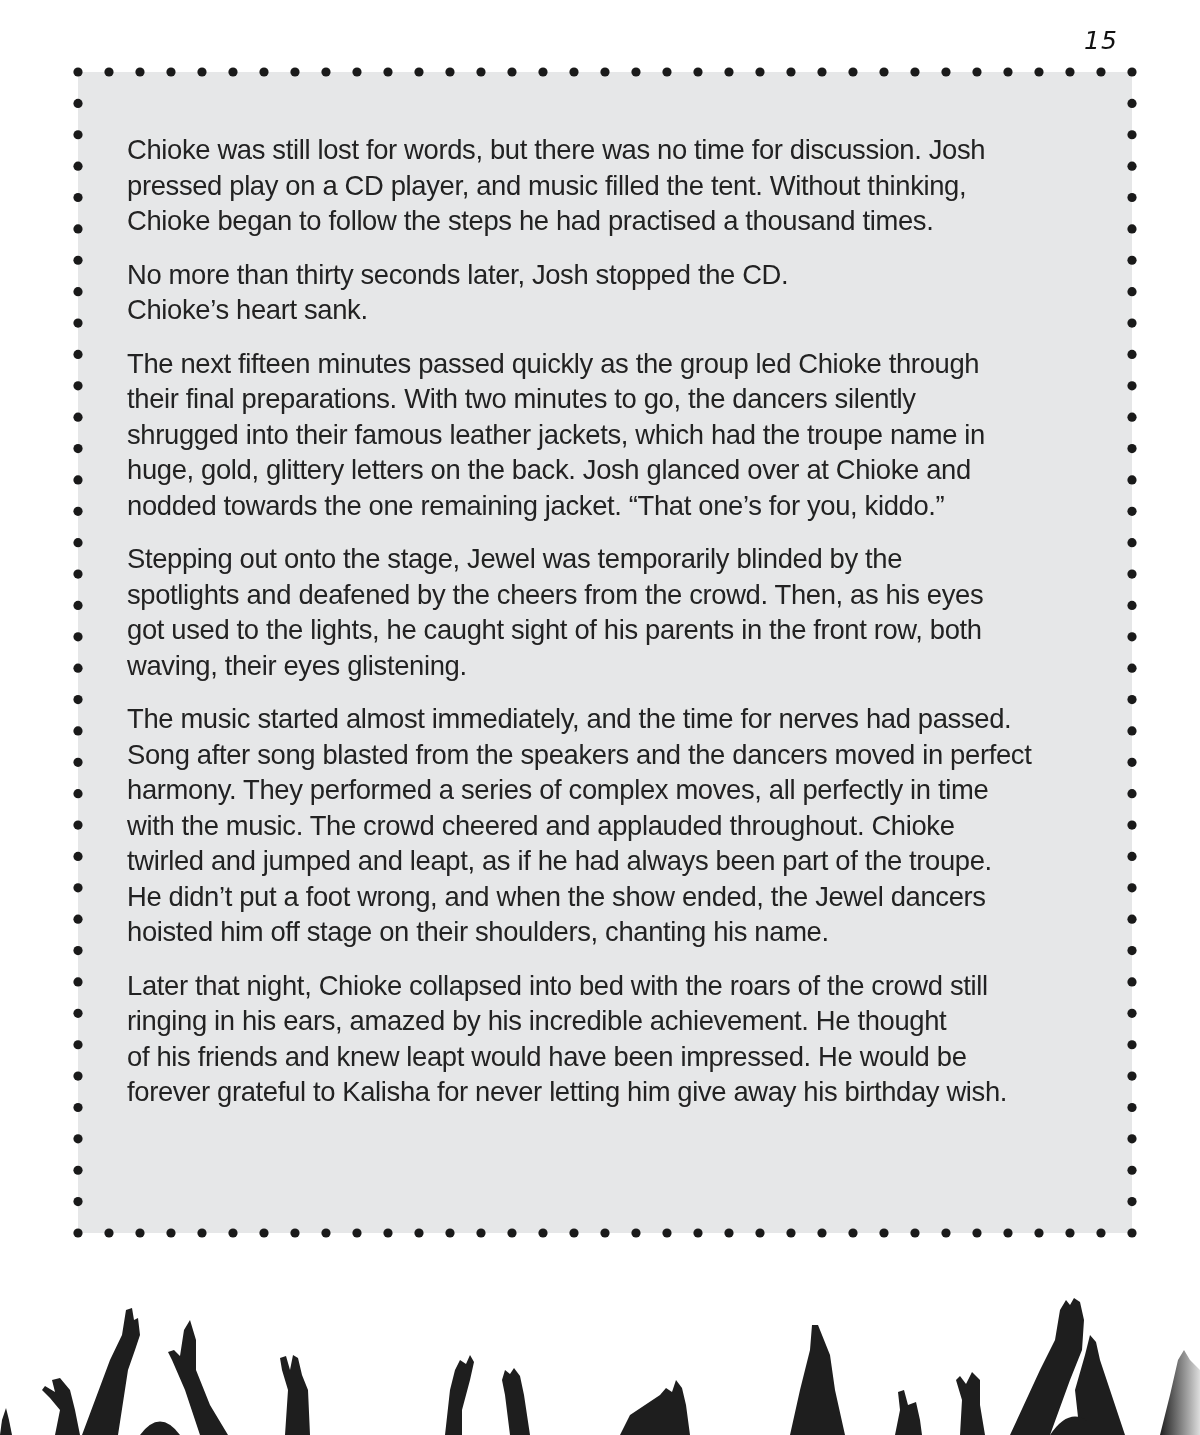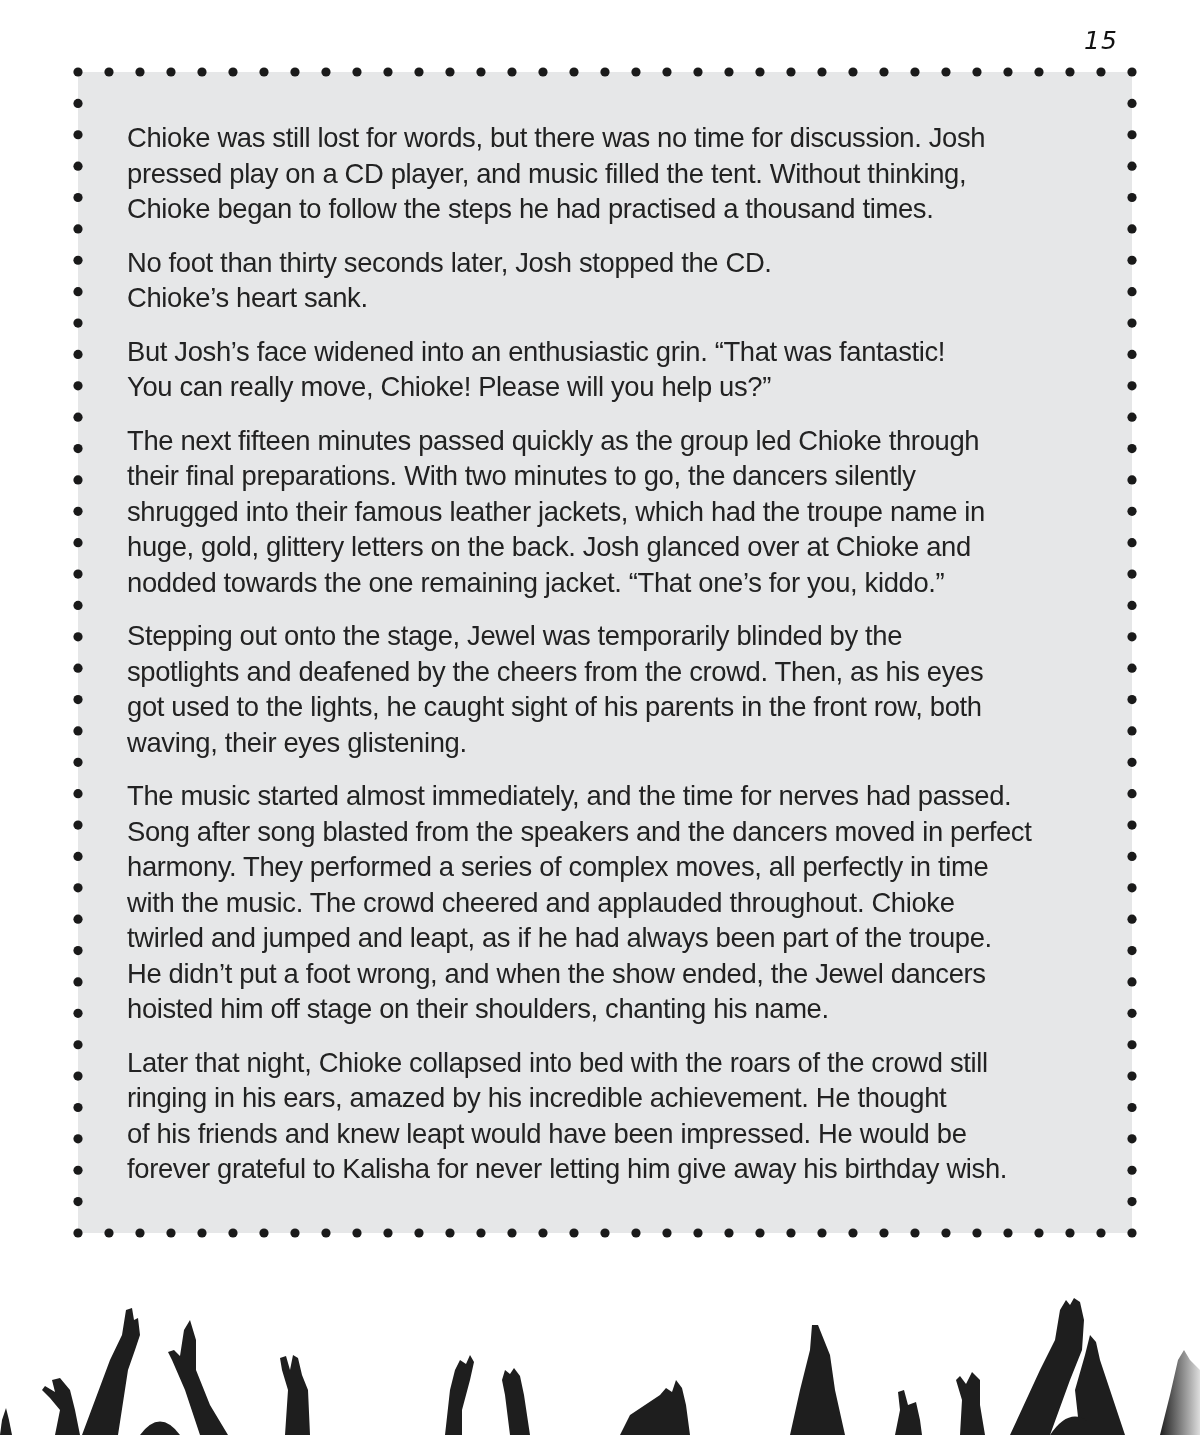--- a/index.html
+++ b/index.html
@@ -17,21 +17,21 @@
     position: absolute; left: 78px; top: 72px; width: 1054px; height: 1161px;
     background: #e6e7e8;
   }
   .dots { position: absolute; left: 0; top: 0; width: 1200px; height: 1435px; pointer-events: none; }
   .text-block {
     position: absolute; left: 127px; top: 120px; width: 990px;
     color: #222; font-size: 27.4px; line-height: 35.5px;
     font-family: "Liberation Sans", sans-serif;
     letter-spacing: -0.35px;
   }
-  .text-block p { margin: 0 0 18px 0; white-space: pre-line; }
+  .text-block p { margin: 12px 0 18px 0; white-space: pre-line; }
   .crowd { position: absolute; left: 0; top: 1280px; width: 1200px; height: 155px; }
 </style>
 </head>
 <body>
 
 <div class="page-number">15</div>
 
 <div class="panel"></div>
 
 <svg class="dots" id="dots" xmlns="http://www.w3.org/2000/svg" width="1200" height="1435">
@@ -176,24 +176,22 @@
     <circle cx="78" cy="1170.2432432432433" r="4.6" fill="#1a1a1a"></circle>
     <circle cx="1132" cy="1170.2432432432433" r="4.6" fill="#1a1a1a"></circle>
     <circle cx="78" cy="1201.6216216216217" r="4.6" fill="#1a1a1a"></circle>
     <circle cx="1132" cy="1201.6216216216217" r="4.6" fill="#1a1a1a"></circle>
   </svg>
 
 <div class="text-block">
   <p>Chioke was still lost for words, but there was no time for discussion.  Josh
 pressed play on a CD player, and music filled the tent.  Without thinking,
 Chioke began to follow the steps he had practised a thousand times.</p>
-  <p>No foot than thirty seconds later, Josh stopped the CD.
+  <p>No more than thirty seconds later, Josh stopped the CD.
 Chioke’s heart sank.</p>
-  <p>But Josh’s face widened into an enthusiastic grin.  “That was fantastic!
-You can really move, Chioke!  Please will you help us?”</p>
   <p>The next fifteen minutes passed quickly as the group led Chioke through
 their final preparations.  With two minutes to go, the dancers silently
 shrugged into their famous leather jackets, which had the troupe name in
 huge, gold, glittery letters on the back.  Josh glanced over at Chioke and
 nodded towards the one remaining jacket.  “That one’s for you, kiddo.”</p>
   <p>Stepping out onto the stage, Jewel was temporarily blinded by the
 spotlights and deafened by the cheers from the crowd.  Then, as his eyes
 got used to the lights, he caught sight of his parents in the front row, both
 waving, their eyes glistening.</p>
   <p>The music started almost immediately, and the time for nerves had passed.

